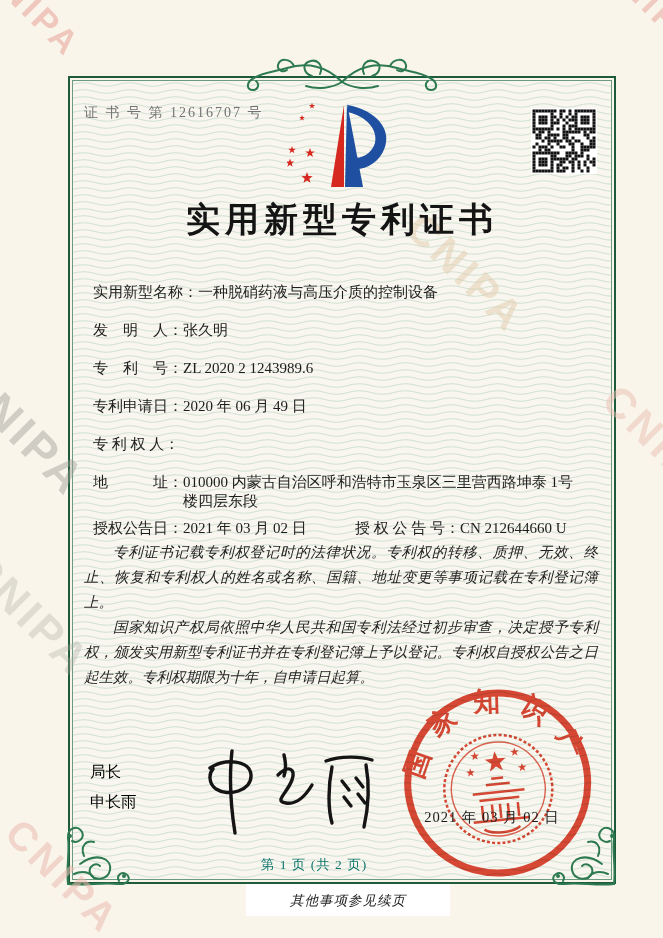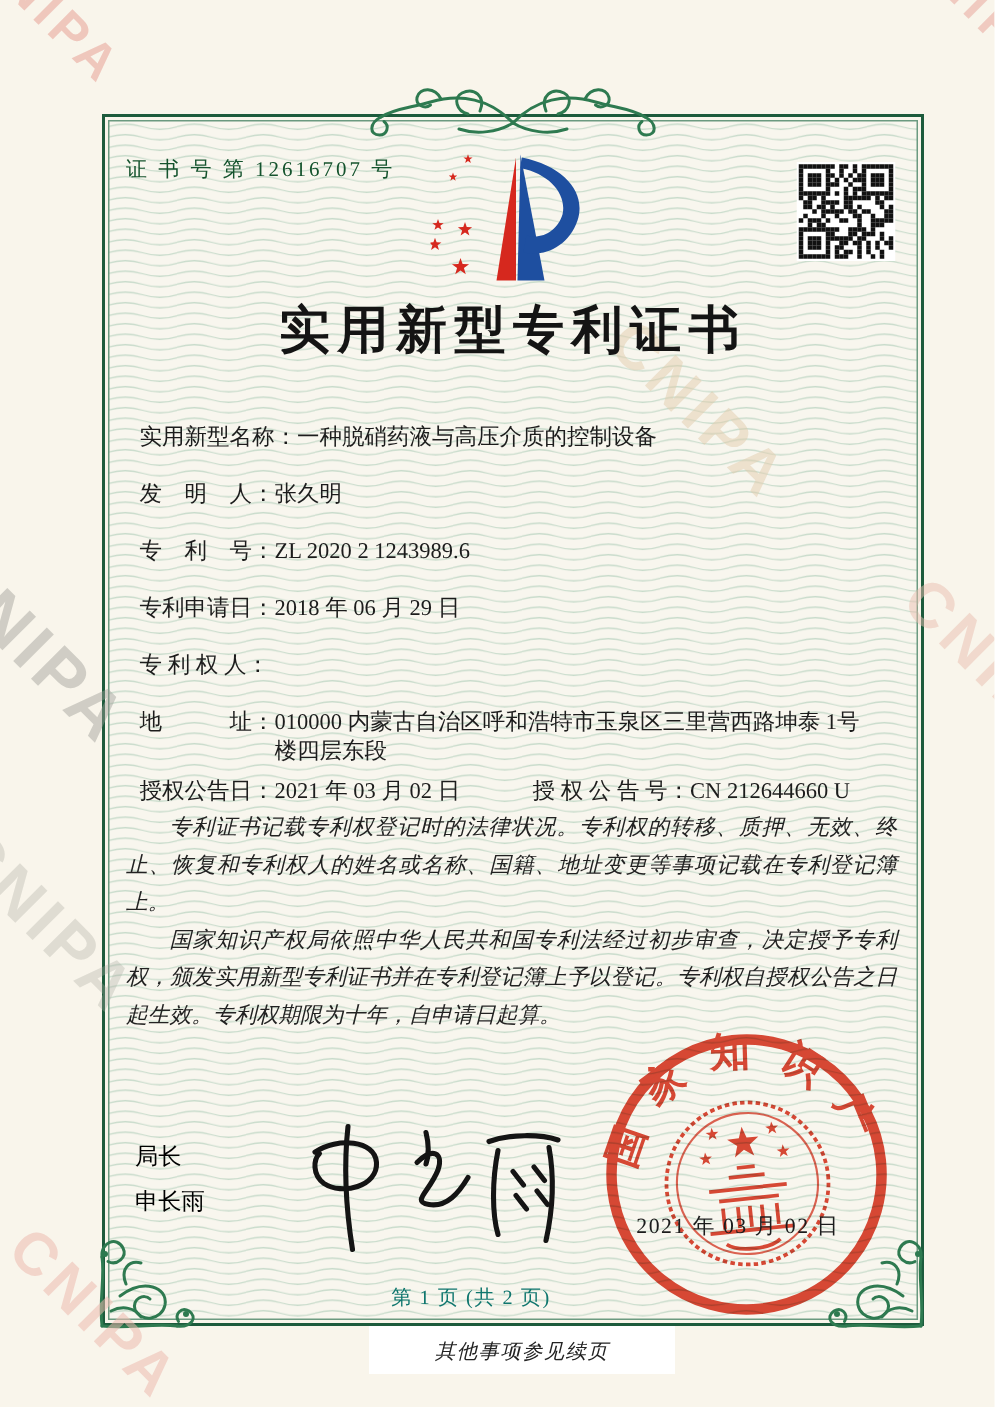--- a/index.html
+++ b/index.html
@@ -27,21 +27,21 @@
   .wm1{left:-30px; top:-10px; font-size:34px; color:rgba(231,160,150,.55);}
   .wm2{left:590px; top:-14px; font-size:34px; color:rgba(231,160,150,.5);}
   .wm3{left:392px; top:252px; font-size:42px; color:rgba(225,203,172,.5);}
   .wm4{left:-58px; top:408px; font-size:46px; color:rgba(158,158,150,.45);}
   .wm5{left:588px; top:424px; font-size:42px; color:rgba(233,190,175,.5);}
   .wm6{left:-8px; top:856px; font-size:40px; color:rgba(236,185,175,.55);}
   .wm7{left:-48px; top:592px; font-size:44px; color:rgba(170,170,160,.33);}
   
   .cert-no{
     position:absolute; left:84px; top:104px; z-index:3;
-    font-size:14px; letter-spacing:2px; color:#14532d;
+    font-size:14px; letter-spacing:2px; color:#737373;
   }
   .logo{ position:absolute; left:287px; top:99px; z-index:3; }
   .qr{ position:absolute; left:531px; top:108px; z-index:3; }
   .title{
     position:absolute; left:68px; top:197px; width:548px; z-index:3;
     text-align:center; font-size:34px; font-weight:bold;
     letter-spacing:5px; color:#141414;
   }
   
   .fields{ position:absolute; left:93px; top:283px; width:505px; z-index:3; }
@@ -425,21 +425,21 @@
     <div class="f-row" style="top:38px">
       <span class="f-label">发　明　人：</span>
       <span class="f-value">张久明</span>
     </div>
     <div class="f-row" style="top:76px">
       <span class="f-label">专　利　号：</span>
       <span class="f-value">ZL 2020 2 1243989.6</span>
     </div>
     <div class="f-row" style="top:114px">
       <span class="f-label">专利申请日：</span>
-      <span class="f-value">2018 年 06 月 29 日</span>
+      <span class="f-value">2020 年 06 月 49 日</span>
     </div>
     <div class="f-row" style="top:152px">
       <span class="f-label">专 利 权 人：</span>
     </div>
     <div class="f-row" style="top:190px">
       <span class="f-label">地　　　址：</span>
       <span class="f-value addr-value">010000 内蒙古自治区呼和浩特市玉泉区三里营西路坤泰 1号楼四层东段</span>
     </div>
     <div class="f-row" style="top:236px">
       <span class="f-label">授权公告日：</span>

